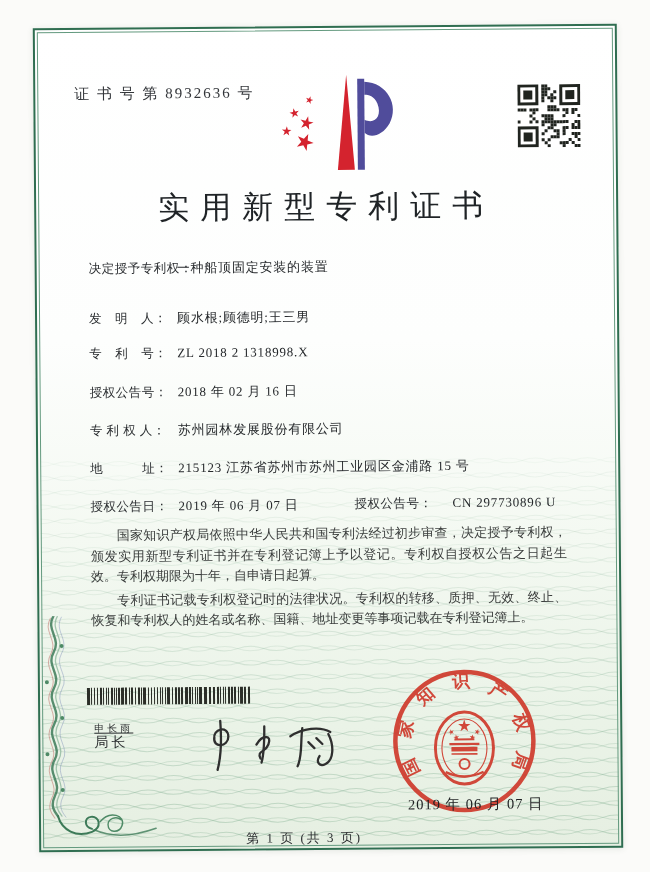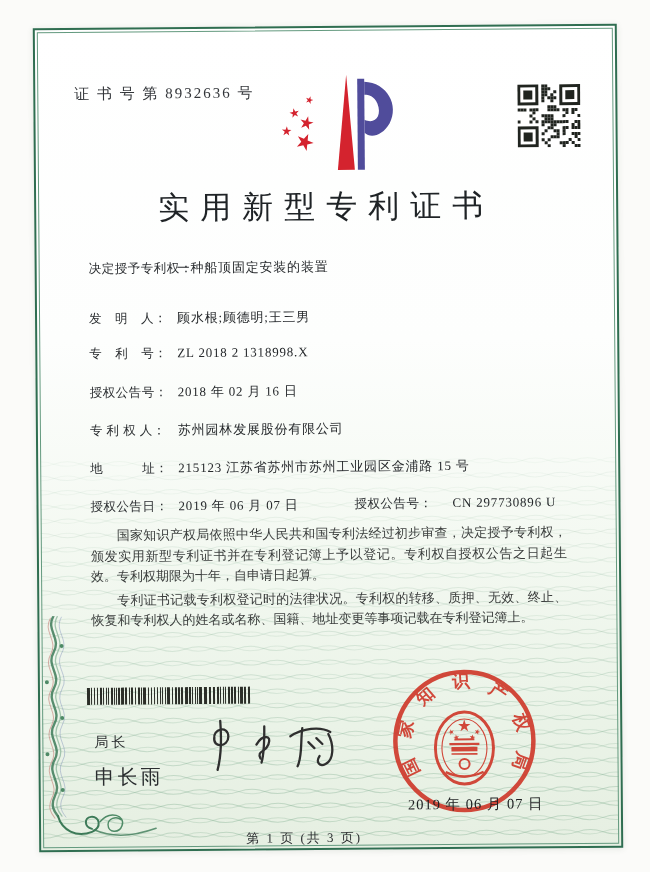--- a/index.html
+++ b/index.html
@@ -24,21 +24,21 @@
   .flabel{display:inline-block;width:88px;font-size:12.5px;letter-spacing:0.5px;vertical-align:baseline;color:#2a2d30;}
   .fvalue{letter-spacing:0.8px;}
   .pair2{position:absolute;left:264px;top:0;}
   .pair2 .flabel{width:auto;margin-right:20px;}
   .paras{left:52px;top:496px;width:476px;font-size:13px;line-height:20.5px;
          color:#3a3d3c;text-align:justify;}
   .paras p{margin:0 0 3px 0;text-indent:2em;}
   #barcode{left:47px;top:658px;width:168px;height:17px;display:flex;align-items:stretch;}
   #barcode i{display:block;height:100%;background:#2b2e28;}
   .signer-title{left:54px;top:704px;font-size:14px;letter-spacing:3px;color:#2b2e30;}
-  .signer-name{left:54px;top:734px;font-size:20px;letter-spacing:3px;color:#2b2e30;}
+  .signer-name{left:54px;top:692px;font-size:10px;letter-spacing:3px;color:#2b2e30;text-decoration:underline;}
   .issue-date{left:367px;top:768px;font-size:14.5px;letter-spacing:1px;color:#1e2022;z-index:5;}
   .footer{left:205px;top:801px;font-size:13px;letter-spacing:2px;color:#2c2f31;}
   #seal{left:349px;top:639px;z-index:4;opacity:0.92;}
   #guilloche{left:2px;top:428px;z-index:0;pointer-events:none;}
   #ornament{left:1px;top:586px;z-index:1;}
   #logo{left:242px;top:44px;}
   #qr{left:482px;top:58px;}
   #sig{left:150px;top:686px;z-index:2;}
 </style>
 </head>

